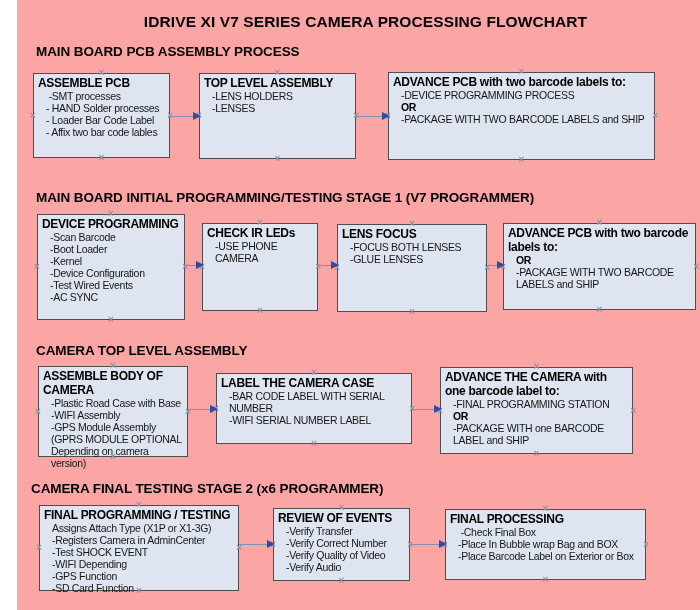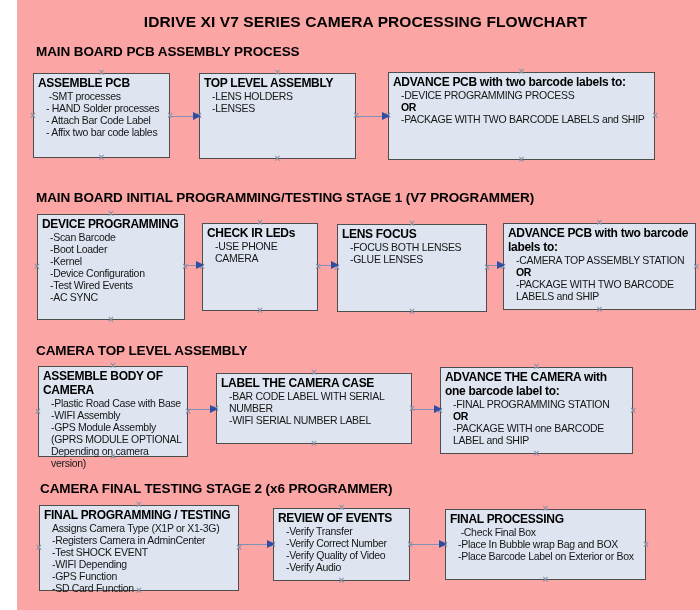--- a/index.html
+++ b/index.html
@@ -11,21 +11,21 @@
     position:absolute;top:13px;left:0;width:100%;text-align:center;
     font-size:15.5px;font-weight:bold;color:#000;margin:0;letter-spacing:0.1px;
   }
   .sec-heading{
     position:absolute;font-size:13.5px;font-weight:bold;color:#000;
     white-space:nowrap;letter-spacing:-0.1px;
   }
   #sh0{left:19px;top:44px;}
   #sh1{left:19px;top:190px;}
   #sh2{left:19px;top:343px;}
-  #sh3{left:23px;top:481px;}
+  #sh3{left:14px;top:481px;}
 
   .fbox{
     position:absolute;box-sizing:border-box;
     background:#dee5f1;border:1.5px solid #4d4d4d;
   }
   .bt{
     font-size:12px;font-weight:bold;line-height:14px;color:#000;
     padding:2px 2px 0 4px;letter-spacing:-0.3px;
   }
   .bl{
@@ -85,21 +85,21 @@
 
   <div class="sec-heading" id="sh0">MAIN BOARD PCB ASSEMBLY PROCESS</div>
   <div class="sec-heading" id="sh1">MAIN BOARD INITIAL PROGRAMMING/TESTING STAGE 1 (V7 PROGRAMMER)</div>
   <div class="sec-heading" id="sh2">CAMERA TOP LEVEL ASSEMBLY</div>
   <div class="sec-heading" id="sh3">CAMERA FINAL TESTING STAGE 2 (x6 PROGRAMMER)</div>
 
   <div class="fbox" id="b0">
     <div class="bt">ASSEMBLE PCB</div>
     <div class="bl"> -SMT processes</div>
     <div class="bl">- HAND Solder processes</div>
-    <div class="bl">- Attach Bar Code Label</div>
+    <div class="bl">- Loader Bar Code Label</div>
     <div class="bl">- Affix two bar code lables</div>
   <span class="handle top">×</span>
       <span class="handle bottom">×</span>
       <span class="handle left">×</span>
       <span class="handle right">×</span>
     </div>
 
   <div class="fbox" id="b1">
     <div class="bt">TOP LEVEL ASSEMBLY</div>
     <div class="bl">-LENS HOLDERS</div>
@@ -149,21 +149,20 @@
     <div class="bl">-FOCUS BOTH LENSES</div>
     <div class="bl">-GLUE LENSES</div>
   <span class="handle top">×</span>
       <span class="handle bottom">×</span>
       <span class="handle left">×</span>
       <span class="handle right">×</span>
     </div>
 
   <div class="fbox" id="b6">
     <div class="bt">ADVANCE PCB with two barcode labels to:</div>
-    <div class="bl">-CAMERA TOP ASSEMBLY STATION</div>
     <div class="bl b">OR</div>
     <div class="bl">-PACKAGE WITH TWO BARCODE LABELS and SHIP</div>
   <span class="handle top">×</span>
       <span class="handle bottom">×</span>
       <span class="handle left">×</span>
       <span class="handle right">×</span>
     </div>
 
   <div class="fbox" id="b7">
     <div class="bt">ASSEMBLE BODY OF CAMERA</div>
@@ -194,21 +193,21 @@
     <div class="bl b">OR</div>
     <div class="bl">-PACKAGE WITH one BARCODE LABEL and SHIP</div>
   <span class="handle top">×</span>
       <span class="handle bottom">×</span>
       <span class="handle left">×</span>
       <span class="handle right">×</span>
     </div>
 
   <div class="fbox" id="b10">
     <div class="bt">FINAL PROGRAMMING / TESTING</div>
-    <div class="bl">Assigns Camera Type (X1P or X1-3G)</div>
+    <div class="bl">Assigns Attach Type (X1P or X1-3G)</div>
     <div class="bl">-Registers Camera in AdminCenter</div>
     <div class="bl">-Test SHOCK EVENT</div>
     <div class="bl">-WIFI Depending</div>
     <div class="bl">-GPS Function</div>
     <div class="bl">-SD Card Function</div>
   <span class="handle top">×</span>
       <span class="handle bottom">×</span>
       <span class="handle left">×</span>
       <span class="handle right">×</span>
     </div>

